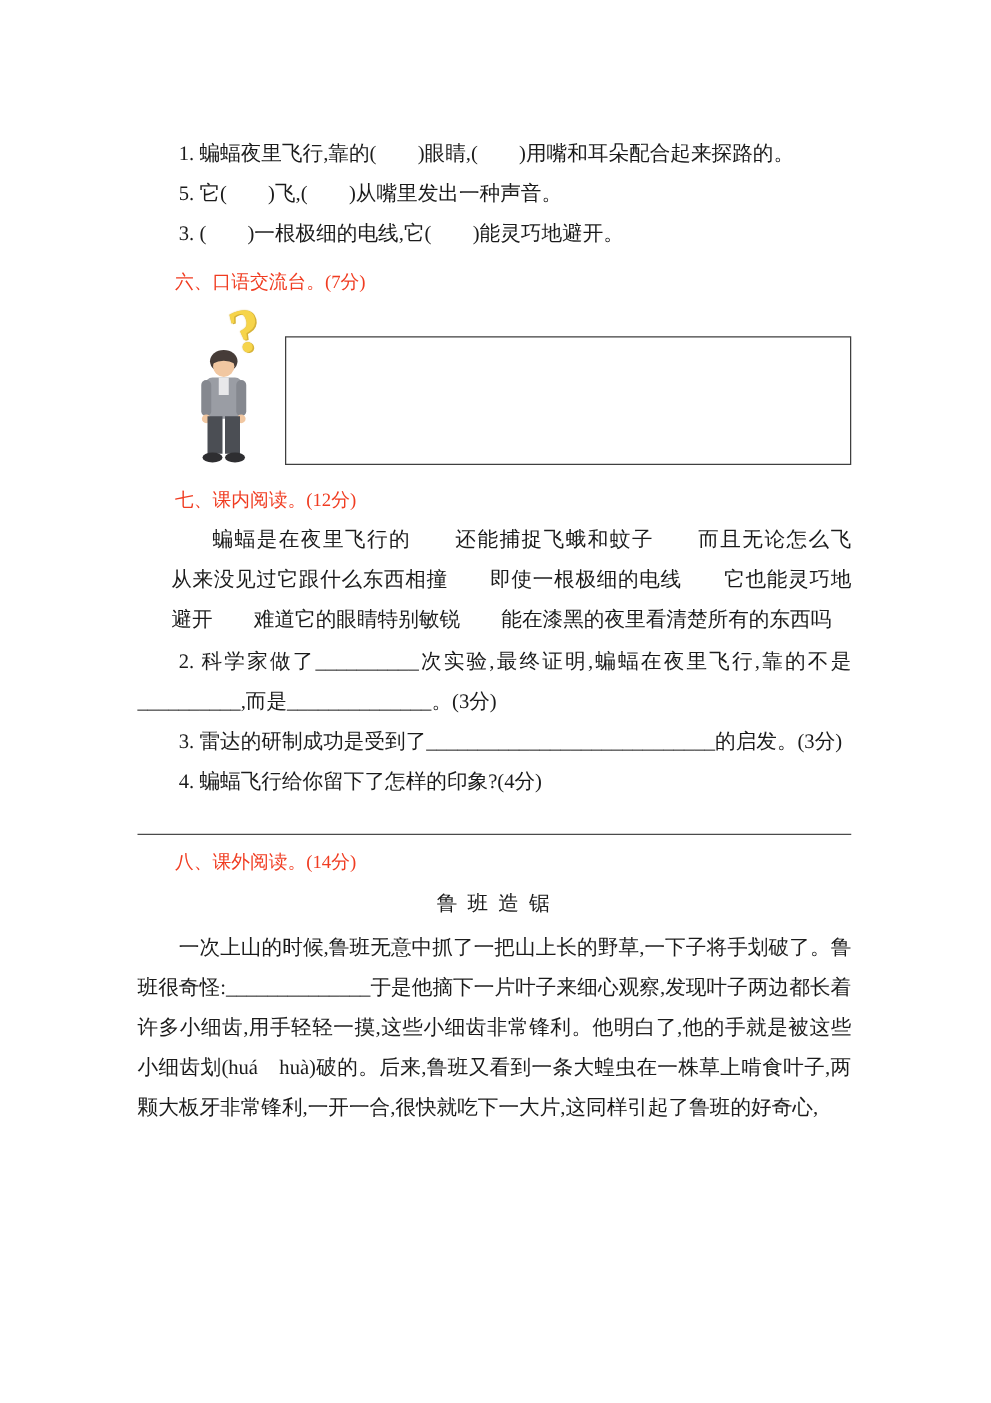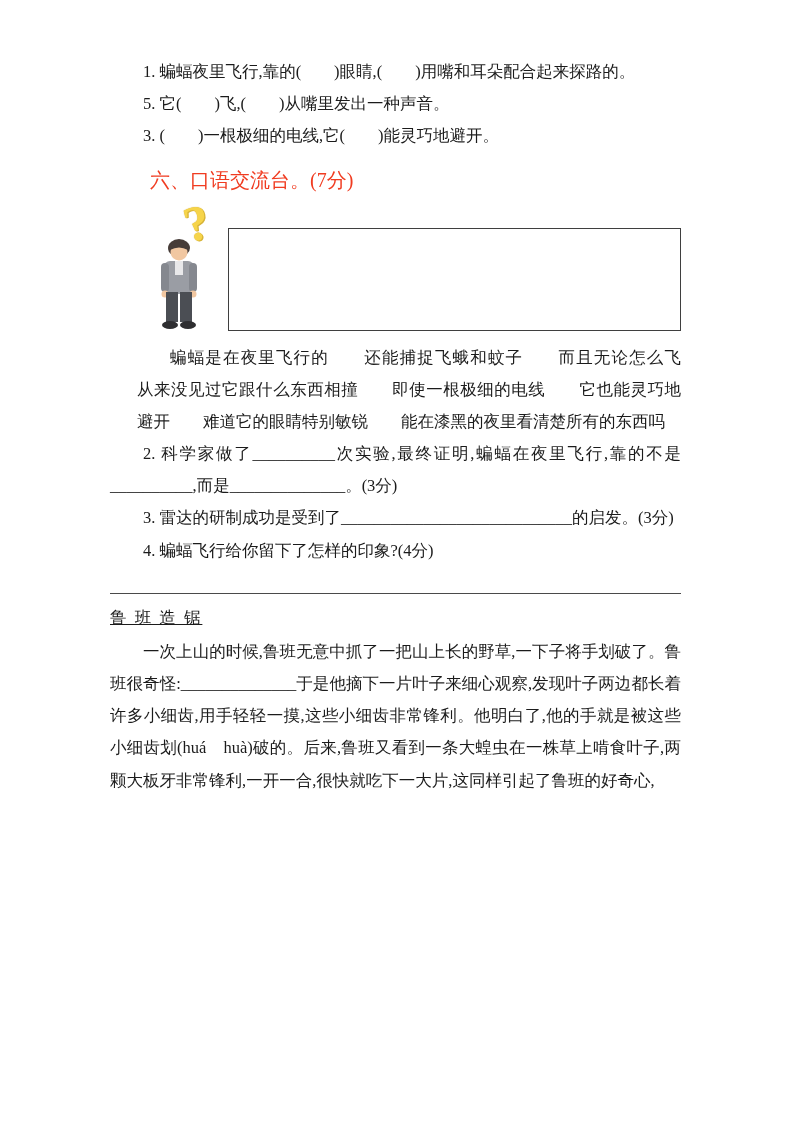--- a/index.html
+++ b/index.html
@@ -1,32 +1,32 @@
 <!DOCTYPE html>
 <html style="--accent: #f03c21; --qmark: #f6d44a;"><head>
 <meta charset="utf-8">
 <style>
   html,body{margin:0;padding:0;background:#ffffff;}
   .page{
     position:relative;
     width:793px;height:1122px;
     box-sizing:border-box;
-    padding:56px 112px 0 110px;
+    padding:107px 112px 0 110px;
     background:#ffffff;
     font-family:"Liberation Serif","DejaVu Serif",serif;
     font-size:16.5px;
     color:#1b1b1b;
     line-height:1.95;
     overflow:hidden;
   }
   .item{text-indent:2em;text-align:justify;margin:0;}
   .heading{
     color:var(--accent,#f03c21);
     text-indent:2em;
-    font-size:20px;
+    font-size:15px;
     font-weight:normal;
     margin:8px 0 0 0;
   }
   .body-par{margin:0;text-indent:2em;text-align:justify;}
   .oral-row{
     display:flex;
     align-items:flex-start;
     margin:6px 0 4px 0;
     height:132px;
   }
@@ -54,23 +54,23 @@
     border:1.6px solid #3f3f3f;
     background:#ffffff;
   }
   .passage{margin-top:0;margin-left:27px;}
   .answer-line{
     height:26px;
     border-bottom:1px solid #4a4a4a;
     margin:0 0 8px 0;
   }
   .center-title{
+    text-align:center;
     margin:2px 0;
     letter-spacing:2px;
-    text-decoration:underline;
   }
 </style>
 </head>
 <body>
 
 <div class="page">
 
   <div class="item">1. 蝙蝠夜里飞行,靠的(　　)眼睛,(　　)用嘴和耳朵配合起来探路的。</div>
   <div class="item">5. 它(　　)飞,(　　)从嘴里发出一种声音。</div>
   <div class="item">3. (　　)一根极细的电线,它(　　)能灵巧地避开。</div>
@@ -92,24 +92,26 @@
         <circle cx="43" cy="58" r="3.5" fill="#f1c7a1"></circle>
         <rect x="16" y="56" width="12" height="30" fill="#4b4e54"></rect>
         <rect x="30" y="56" width="12" height="30" fill="#4b4e54"></rect>
         <ellipse cx="20" cy="89" rx="8" ry="4" fill="#2e2e31"></ellipse>
         <ellipse cx="38" cy="89" rx="8" ry="4" fill="#2e2e31"></ellipse>
       </svg>
     </div>
     <div class="write-box"></div>
   </div>
 
+  <h3 class="heading">七、课内阅读。(12分)</h3>
   <p class="body-par passage">蝙蝠是在夜里飞行的　　还能捕捉飞蛾和蚊子　　而且无论怎么飞　　从来没见过它跟什么东西相撞　　即使一根极细的电线　　它也能灵巧地避开　　难道它的眼睛特别敏锐　　能在漆黑的夜里看清楚所有的东西吗</p>
 
   <div class="item">2. 科学家做了__________次实验,最终证明,蝙蝠在夜里飞行,靠的不是__________,而是______________。(3分)</div>
   <div class="item">3. 雷达的研制成功是受到了____________________________的启发。(3分)</div>
   <div class="item">4. 蝙蝠飞行给你留下了怎样的印象?(4分)</div>
 
   <div class="answer-line"></div>
 
+  <h3 class="heading">八、课外阅读。(14分)</h3>
   <div class="center-title">鲁 班 造 锯</div>
   <p class="body-par">一次上山的时候,鲁班无意中抓了一把山上长的野草,一下子将手划破了。鲁班很奇怪:______________于是他摘下一片叶子来细心观察,发现叶子两边都长着许多小细齿,用手轻轻一摸,这些小细齿非常锋利。他明白了,他的手就是被这些小细齿划(huá　huà)破的。后来,鲁班又看到一条大蝗虫在一株草上啃食叶子,两颗大板牙非常锋利,一开一合,很快就吃下一大片,这同样引起了鲁班的好奇心,</p>
 
 </div>
 
 </body></html>

